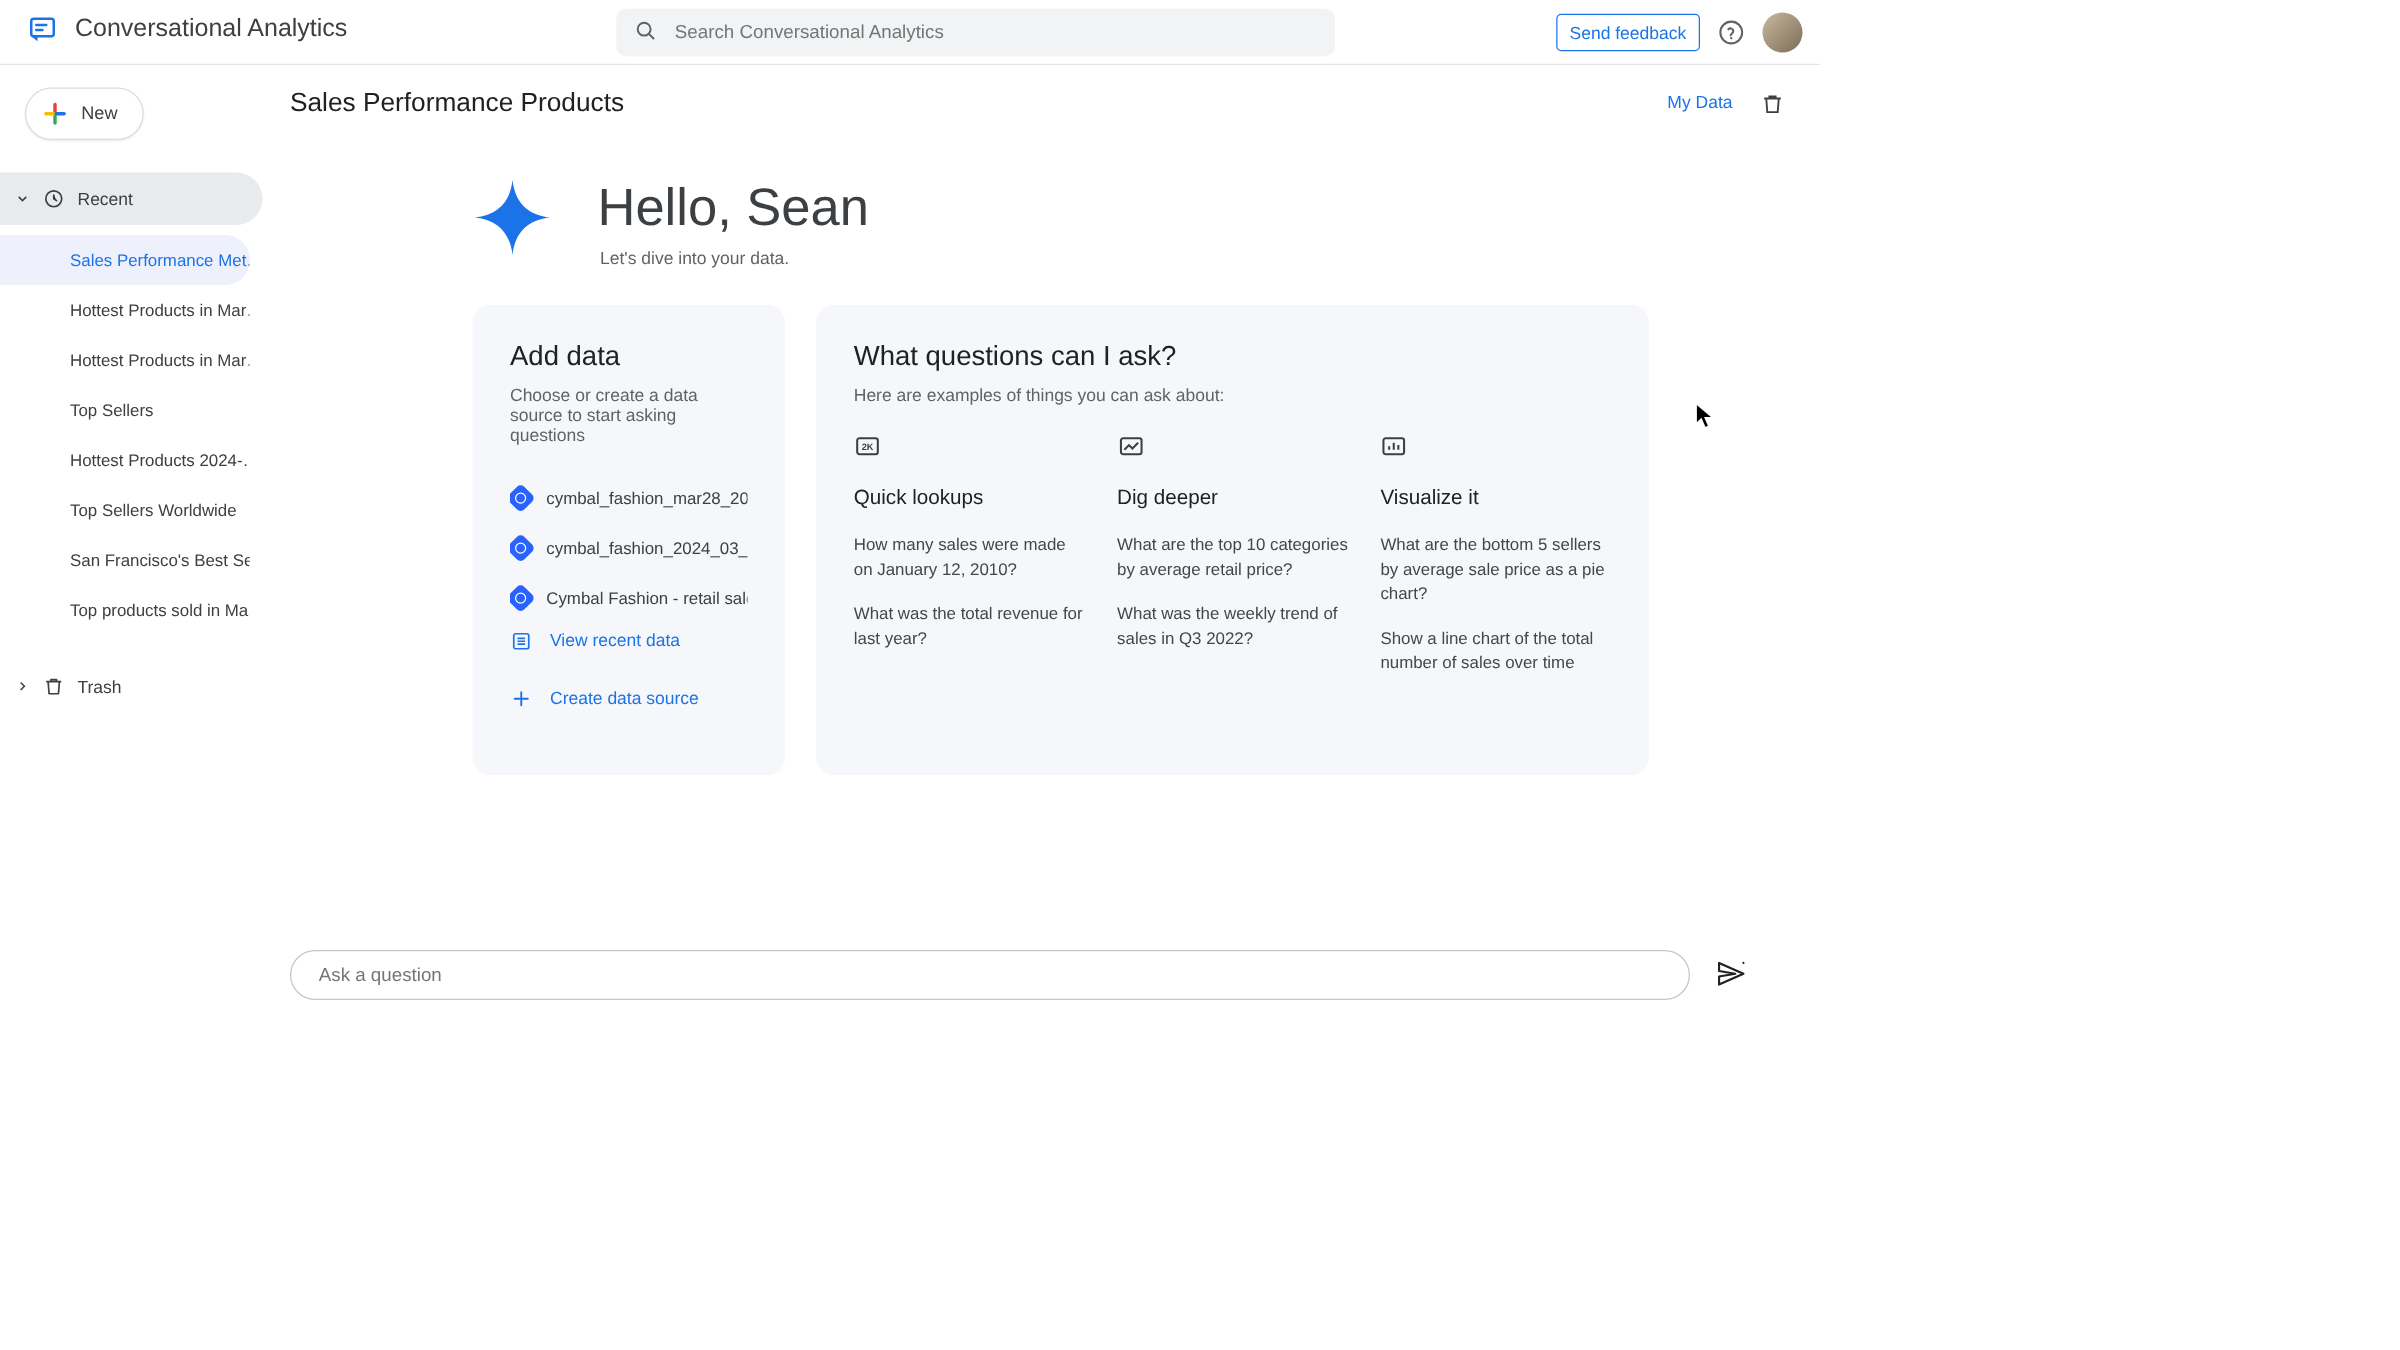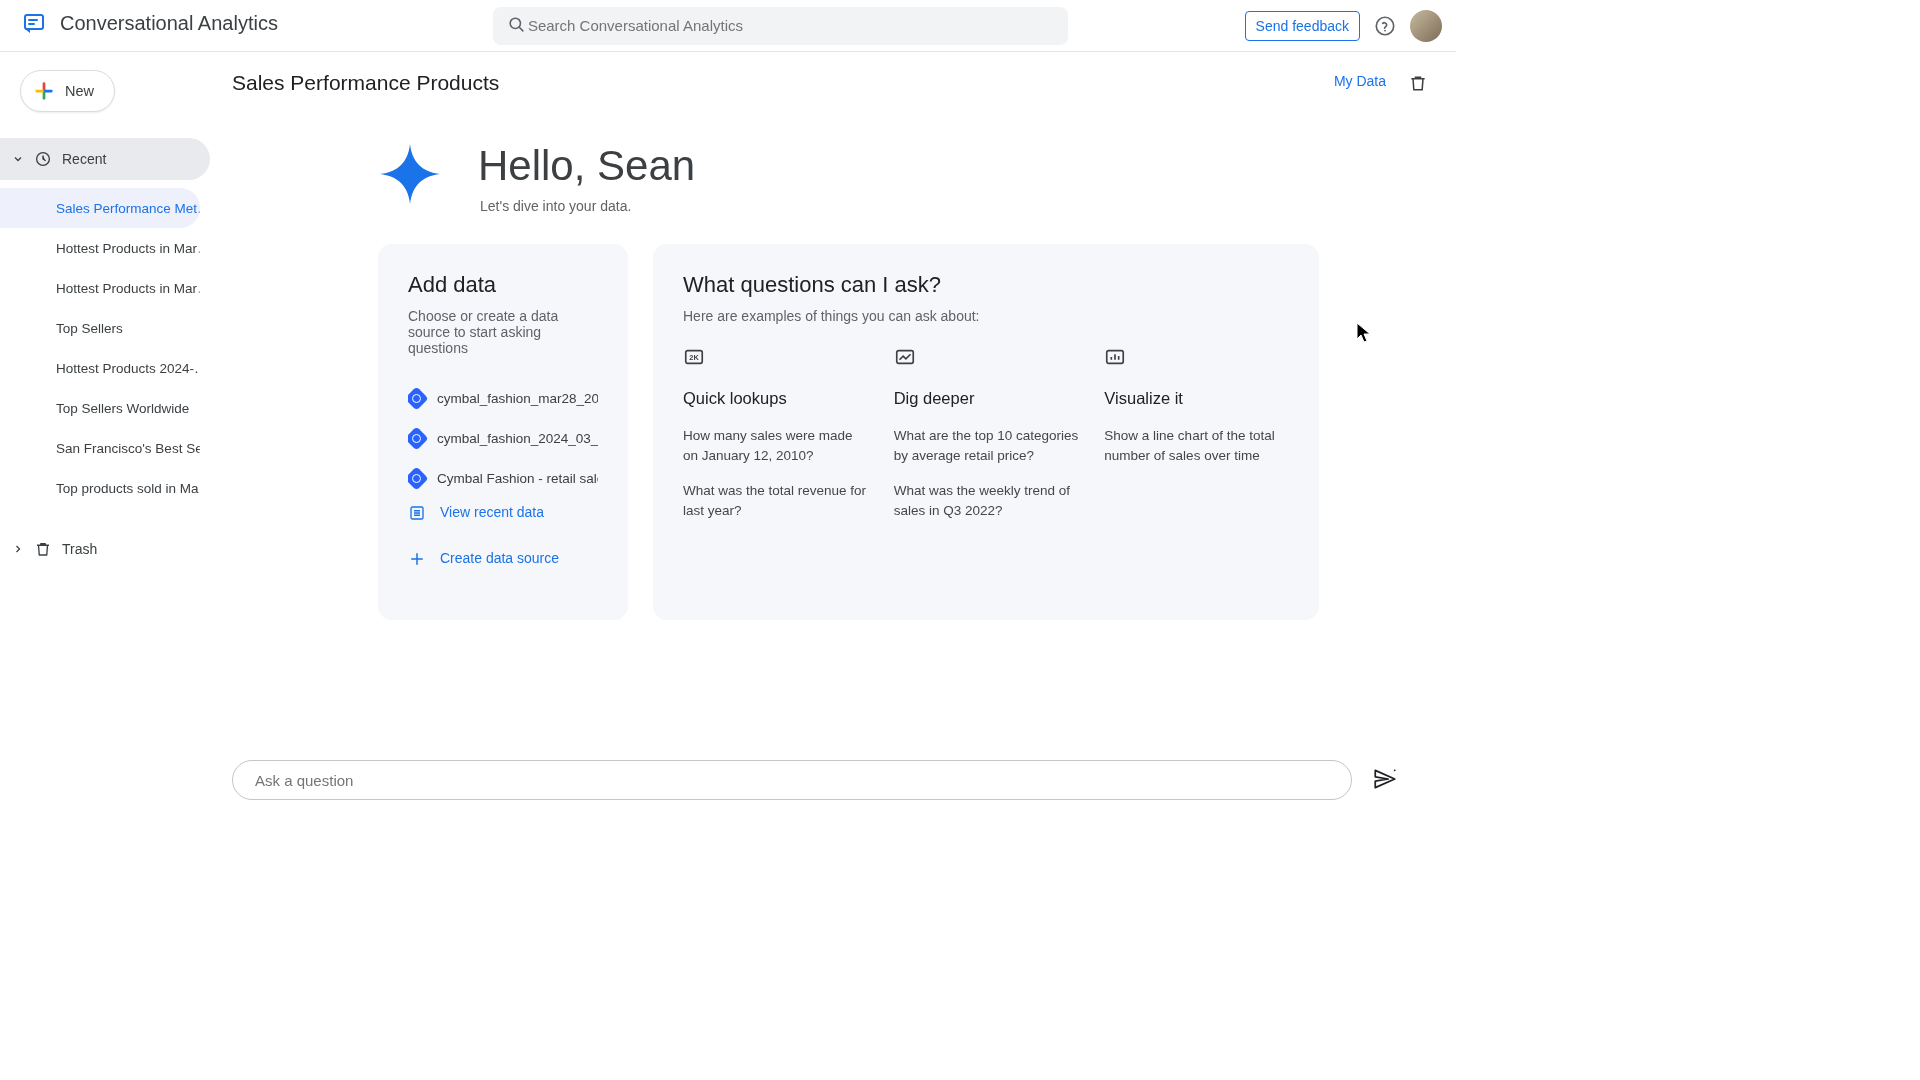--- a/index.html
+++ b/index.html
@@ -43,20 +43,21 @@
 
   .search-wrap{
     margin-left:215px;
     width:575px;
     height:38px;
     background:#f1f3f4;
     border-radius:8px;
     display:flex;
     align-items:center;
     padding:0 14px;
+    gap:12px;
   }
   .search-wrap input{
     border:none;background:transparent;outline:none;
     font-size:15px;color:var(--text-2);width:100%;
   }
 
   .topbar-right{margin-left:auto;display:flex;align-items:center;gap:14px;}
   .feedback-btn{
     height:30px;padding:0 10px;border:1px solid var(--g-blue);
     border-radius:4px;background:#fff;color:var(--g-blue);
@@ -358,20 +359,21 @@
               <p class="q-title">Dig deeper</p>
               <p class="q-item">What are the top 10 categories by average retail price?</p>
               <p class="q-item">What was the weekly trend of sales in Q3 2022?</p>
             </div>
             <div class="q-col">
               <svg viewBox="0 0 24 24">
                   <rect x="3" y="5" width="18" height="14" rx="2" stroke="#3c4043" stroke-width="1.8" fill="none"></rect>
                   <path d="M8 15v-3M12 15v-6M16 15v-4" stroke="#3c4043" stroke-width="1.8"></path>
                 </svg>
               <p class="q-title">Visualize it</p>
+              <p class="q-item">What are the bottom 5 sellers by average sale price as a pie chart?</p>
               <p class="q-item">Show a line chart of the total number of sales over time</p>
             </div>
           </div>
         </div>
 
       </div>
     </div>
 
     <div class="askbar">
       <input class="ask-input" placeholder="Ask a question" style="">

